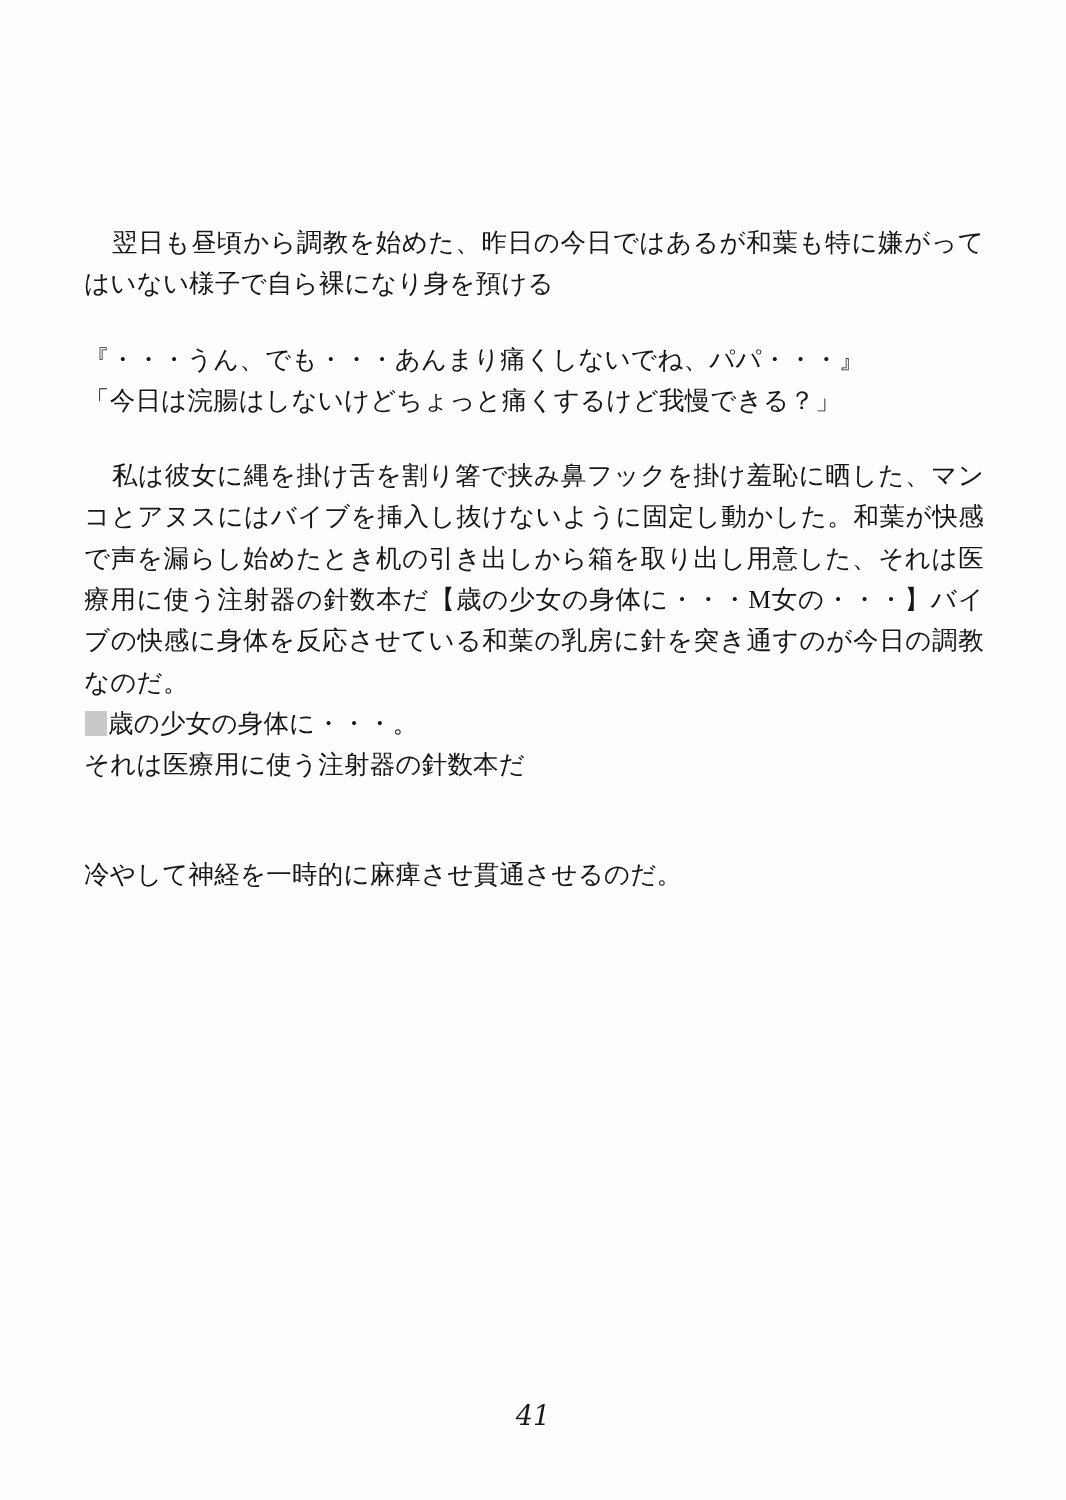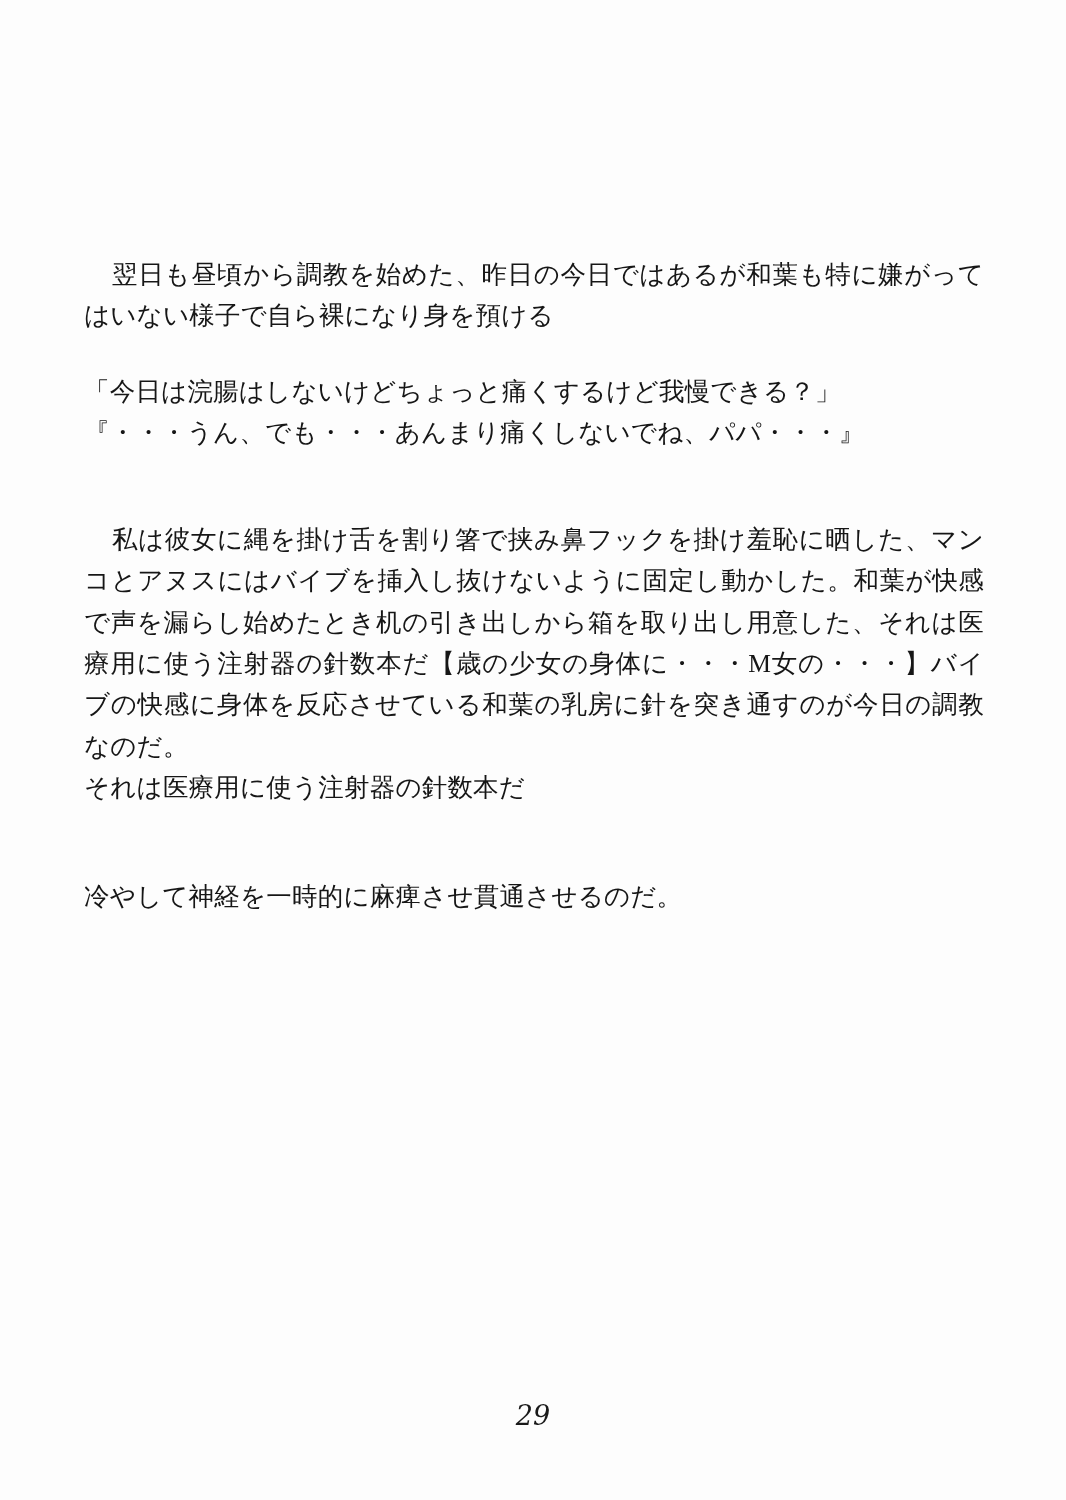--- a/index.html
+++ b/index.html
@@ -30,21 +30,20 @@
     font-size: 25.5px;
     line-height: 1.62;
     letter-spacing: 0.2px;
     text-align: justify;
     text-justify: inter-character;
     margin: 0;
     color: #161616;
   }
   .para.indent {
     text-indent: 28px;
-    margin-top: 32px;
   }
   .gap-md { height: 34px; }
   .redacted {
     display: inline-block;
     width: 22px;
     height: 25px;
     background: #c9c9c9;
     vertical-align: -4px;
     margin: 0 1px;
   }
@@ -64,31 +63,32 @@
 </head>
 <body>
 
 <div class="page">
   <div class="page-body">
 
     <p class="para indent">翌日も昼頃から調教を始めた、昨日の今日ではあるが和葉も特に嫌がってはいない様子で自ら裸になり身を預ける</p>
 
     <div class="gap-md"></div>
 
+    <p class="para">『・・・うん、でも・・・あんまり痛くしないでね、パパ・・・』</p>
     <p class="para">「今日は浣腸はしないけどちょっと痛くするけど我慢できる？」</p>
-    <p class="para">『・・・うん、でも・・・あんまり痛くしないでね、パパ・・・』</p>
 
     <div class="gap-md"></div>
 
     <p class="para indent">私は彼女に縄を掛け舌を割り箸で挟み鼻フックを掛け羞恥に晒した、マンコとアヌスにはバイブを挿入し抜けないように固定し動かした。和葉が快感で声を漏らし始めたとき机の引き出しから箱を取り出し用意した、それは医療用に使う注射器の針数本だ【歳の少女の身体に・・・M女の・・・】バイブの快感に身体を反応させている和葉の乳房に針を突き通すのが今日の調教なのだ。</p>
+    <p class="para"><span class="redacted"></span><span>歳の少女の身体に・・・。</span></p>
     <p class="para">それは医療用に使う注射器の針数本だ</p>
 
     <div class="gap-md"></div>
 
 
     <div class="gap-md"></div>
 
     <p class="para">冷やして神経を一時的に麻痺させ貫通させるのだ。</p>
 
   </div>
 
-  <div class="page-number">29</div>
+  <div class="page-number">41</div>
 </div>
 
 </body></html>

